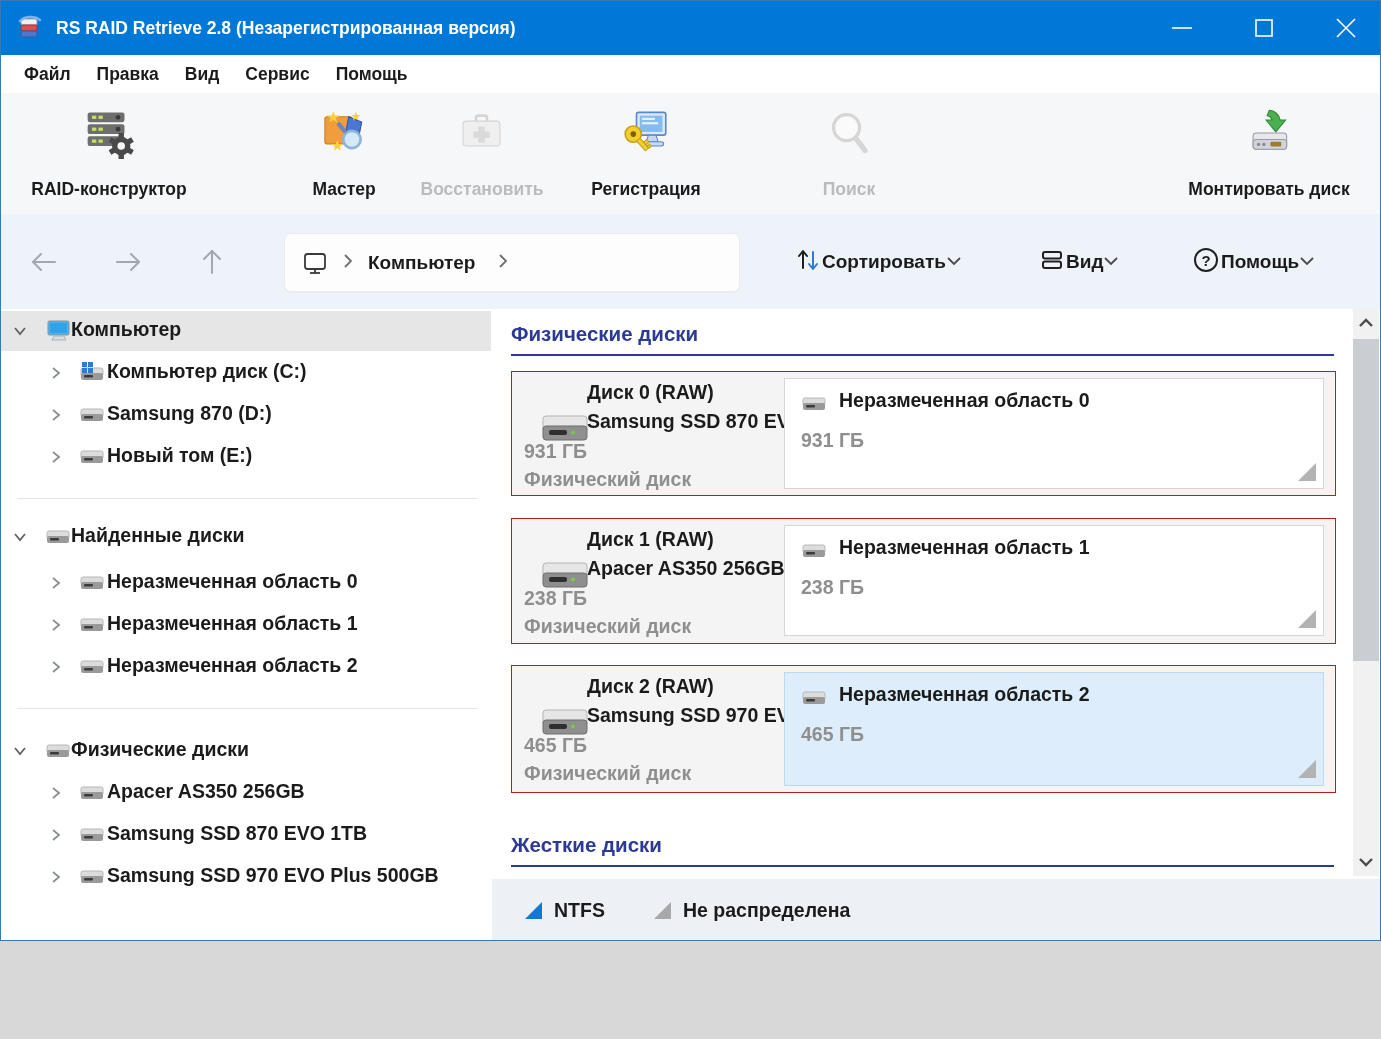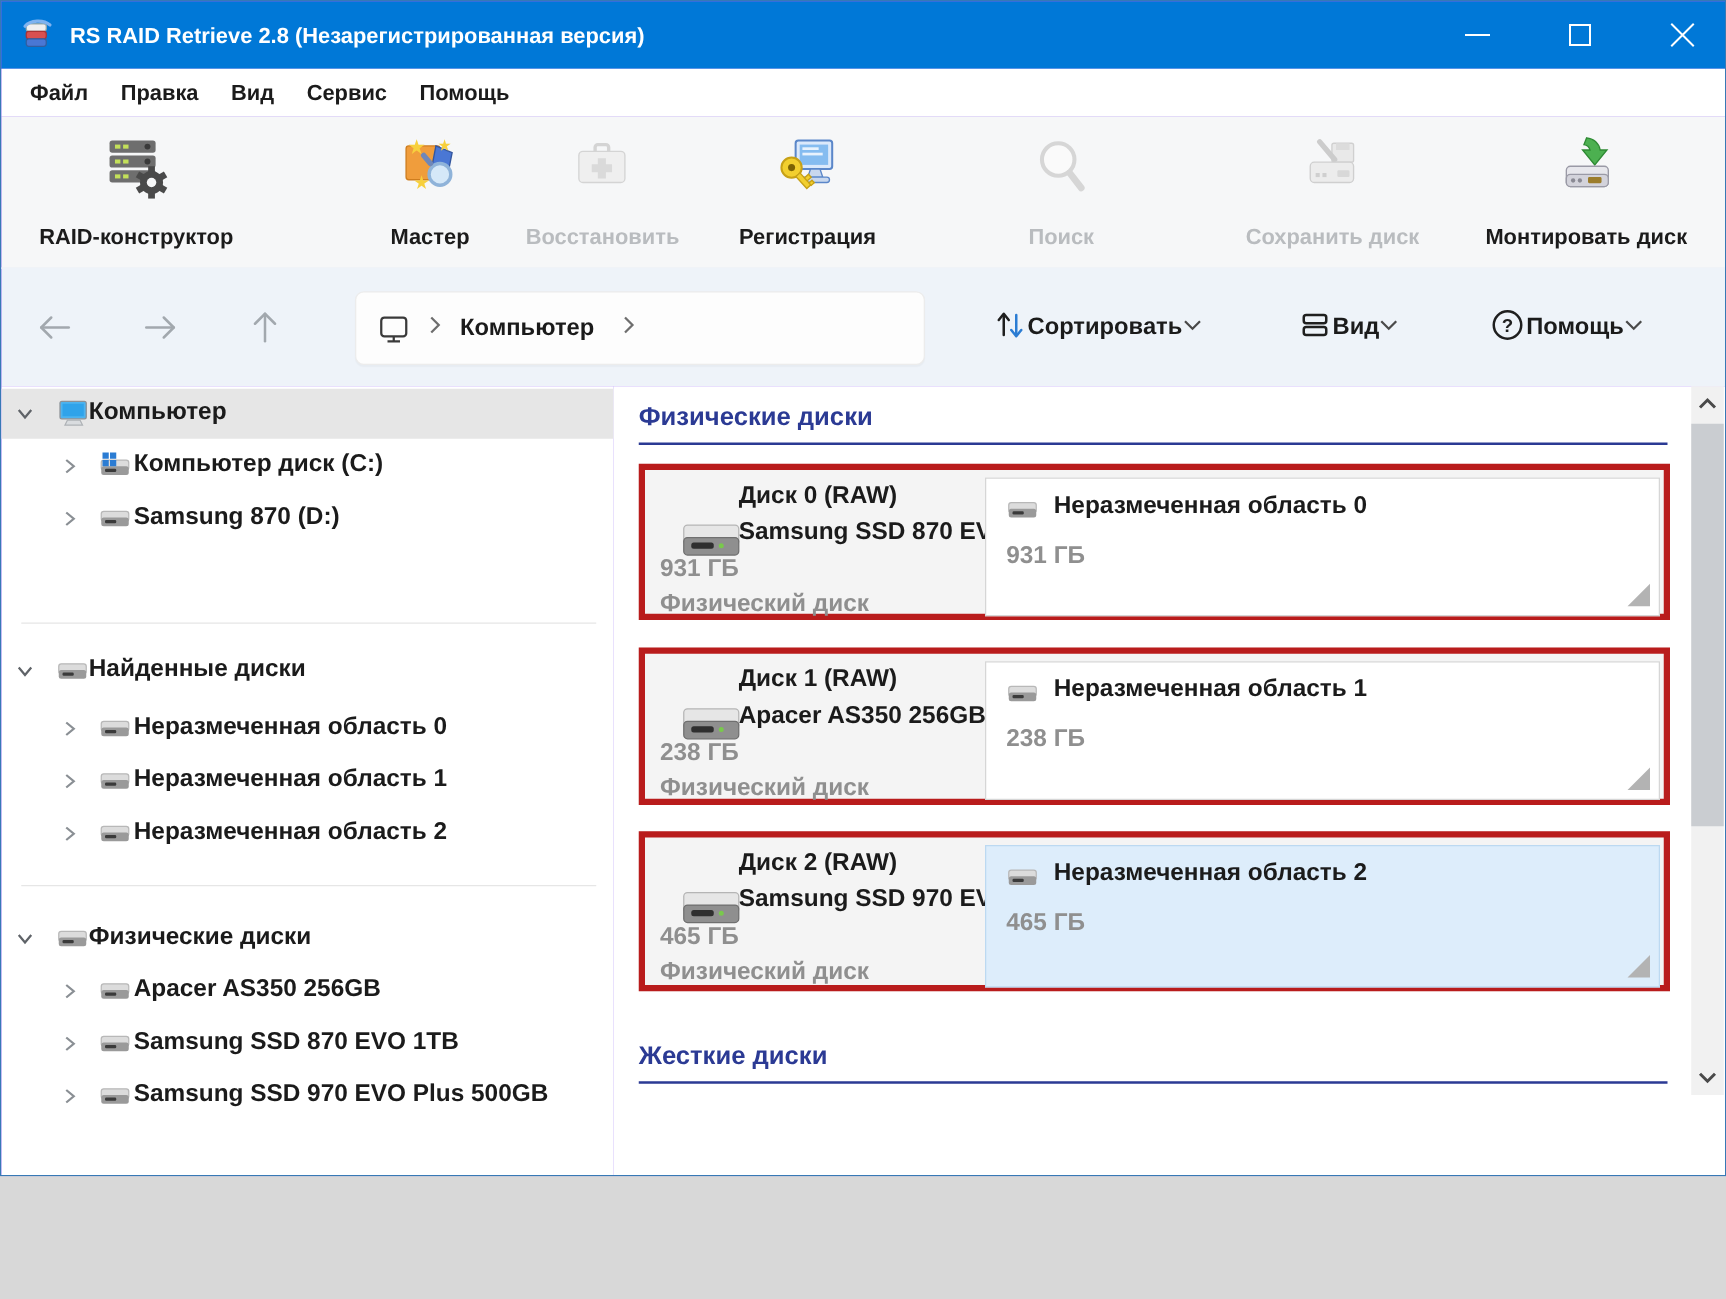--- a/index.html
+++ b/index.html
@@ -40,21 +40,21 @@
   .tree-row.selected{background:#e6e6e6;}
   .tr-chev{position:absolute;top:13px;width:14px;height:14px;}
   .tr-icon{position:absolute;top:8px;width:26px;height:24px;}
   .tr-icon svg{width:26px;height:24px;}
   .tr-label{position:absolute;top:7px;font-size:19.5px;white-space:nowrap;color:#1b1b1b;}
   .tree-divider{position:absolute;left:16px;width:460px;height:1px;background:#e6e6e6;}
   
   .main{position:absolute;left:490px;top:308px;width:891px;height:632px;background:#ffffff;}
   .section-title{position:absolute;font-size:20.5px;color:#2b3a94;white-space:nowrap;}
   .section-rule{position:absolute;height:2px;background:#2b3a94;}
-  .disk-card{position:absolute;left:20px;width:825px;background:#f4f4f4;border:5px solid #b91c1c;box-sizing:border-box;}
+  .disk-card{position:absolute;left:20px;width:825px;background:#f4f4f4;border:1px solid #b91c1c;box-sizing:border-box;}
   .dc-disk-icon{position:absolute;left:28px;top:36px;width:52px;height:40px;}
   .dc-name{position:absolute;left:75px;top:9px;font-size:19.5px;color:#1b1b1b;white-space:nowrap;}
   .dc-model{position:absolute;left:75px;top:38px;width:197px;font-size:19.5px;color:#1b1b1b;white-space:nowrap;overflow:hidden;}
   .dc-size{position:absolute;left:12px;top:68px;font-size:19.5px;color:#8f8f8f;}
   .dc-kind{position:absolute;left:12px;top:96px;font-size:19.5px;color:#8f8f8f;white-space:nowrap;}
   .dc-panel{position:absolute;left:272px;top:6px;width:540px;height:111px;background:#ffffff;border:1px solid #d6d6d6;box-sizing:border-box;cursor:pointer;}
   .dc-panel.selected{background:#ddedfb;border-color:#bcd9f1;}
   .dp-icon{position:absolute;left:16px;top:16px;width:26px;height:20px;}
   .dp-name{position:absolute;left:54px;top:10px;font-size:19.5px;color:#1b1b1b;white-space:nowrap;}
   .dp-size{position:absolute;left:16px;top:50px;font-size:19.5px;color:#8f8f8f;}
@@ -201,34 +201,20 @@
     <div class="tbi disabled" style="left:848px">
       <div class="tbi-icon">
         <svg viewBox="0 0 48 48">
           <circle cx="22" cy="19" r="12" fill="#fafafa" stroke="#d6d6d6" stroke-width="3"></circle>
           <line x1="30.5" y1="29" x2="39" y2="40" stroke="#d6d6d6" stroke-width="5" stroke-linecap="round"></line>
         </svg>
       </div>
       <div class="tbi-label">Поиск</div>
     </div>
 
-    <div class="tbi disabled" style="left:1065px">
-      <div class="tbi-icon">
-        <svg viewBox="0 0 48 48">
-          <rect x="24" y="7" width="16" height="14" rx="1.5" fill="#e9e9e9" stroke="#d0d0d0"></rect>
-          <rect x="27" y="7" width="10" height="5" fill="#dcdcdc"></rect>
-          <line x1="15" y1="6" x2="26" y2="19" stroke="#cccccc" stroke-width="4" stroke-linecap="round"></line>
-          <rect x="8" y="21" width="32" height="15" rx="3" fill="#ececec" stroke="#cfcfcf"></rect>
-          <rect x="12" y="29" width="3" height="3" fill="#cfcfcf"></rect>
-          <rect x="17" y="29" width="3" height="3" fill="#cfcfcf"></rect>
-          <rect x="28" y="27" width="9" height="5" rx="1" fill="#d8d8d8"></rect>
-        </svg>
-      </div>
-      <div class="tbi-label">Сохранить диск</div>
-    </div>
 
     <div class="tbi" style="left:1268px">
       <div class="tbi-icon">
         <svg viewBox="0 0 48 48">
           <path d="M24 3 a11 11 0 0 1 10 9 h5 l-9 11 -9 -11 h5.5 a5.5 5.5 0 0 0 -4.5 -4 z" fill="#4cb050" stroke="#2e8a33"></path>
           <rect x="9" y="24" width="31" height="15" rx="3" fill="#e7e7ec" stroke="#9a9aa6"></rect>
           <rect x="9" y="30" width="31" height="9" rx="3" fill="#d3d3db" stroke="#9a9aa6"></rect>
           <rect x="25" y="32" width="10" height="4.5" rx="1" fill="#9c7d2c"></rect>
           <circle cx="14" cy="34.5" r="1.6" fill="#8a8a94"></circle>
           <circle cx="19" cy="34.5" r="1.6" fill="#8a8a94"></circle>
@@ -380,20 +366,35 @@
       <span class="tr-icon" style="left:78px">
         <svg viewBox="0 0 26 24">
           <rect x="2" y="6" width="22" height="8" rx="2" fill="#dcdcdc" stroke="#b8b8b8"></rect>
           <rect x="2" y="11" width="22" height="7" rx="2" fill="#9a9a9a"></rect>
           <rect x="5" y="13" width="9" height="2.5" rx="1" fill="#3a3a3a"></rect>
         </svg>
       </span>
       <span class="tr-label" style="left:106px">Samsung 870 (D:)</span>
     </div>
 
+    <div class="tree-row" style="top:128px">
+      <span class="tr-chev" style="left:48px">
+        <svg width="14" height="14" viewBox="0 0 14 14" fill="none" stroke="#8a8f94" stroke-width="1.8">
+            <polyline points="4,2 10,7 4,12"></polyline>
+          </svg>
+      </span>
+      <span class="tr-icon" style="left:78px">
+        <svg viewBox="0 0 26 24">
+          <rect x="2" y="6" width="22" height="8" rx="2" fill="#dcdcdc" stroke="#b8b8b8"></rect>
+          <rect x="2" y="11" width="22" height="7" rx="2" fill="#9a9a9a"></rect>
+          <rect x="5" y="13" width="9" height="2.5" rx="1" fill="#3a3a3a"></rect>
+        </svg>
+      </span>
+      <span class="tr-label" style="left:106px">Новый том (E:)</span>
+    </div>
 
     <div class="tree-divider" style="top:189px"></div>
 
     <div class="tree-row" style="top:208px">
       <span class="tr-chev" style="left:12px">
         <svg width="14" height="14" viewBox="0 0 14 14" fill="none" stroke="#5f6368" stroke-width="1.8">
             <polyline points="2,4 7,10 12,4"></polyline>
           </svg>
       </span>
       <span class="tr-icon" style="left:44px">
@@ -603,20 +604,30 @@
         </div>
         <div class="dp-name">Неразмеченная область 2</div>
         <div class="dp-size">465 ГБ</div>
         <div class="dp-grip"></div>
       </div>
     </div>
 
     <div class="section-title" style="left:20px;top:524px">Жесткие диски</div>
     <div class="section-rule" style="left:20px;top:556px;width:823px"></div>
 
+    <div class="legend">
+      <div class="legend-item" style="left:33px">
+        <span class="legend-tri" style="border-bottom-color: rgb(16, 121, 216);"></span>
+        <span class="legend-label">NTFS</span>
+      </div>
+      <div class="legend-item" style="left:162px">
+        <span class="legend-tri" style="border-bottom-color: rgb(168, 168, 168);"></span>
+        <span class="legend-label">Не распределена</span>
+      </div>
+    </div>
 
     <div class="scrollbar">
       <div class="sb-btn" style="top:0">
         <svg width="16" height="12" viewBox="0 0 16 12" fill="none" stroke="#4a4a4a" stroke-width="2.4">
             <polyline points="2,9 8,3 14,9"></polyline>
           </svg>
       </div>
       <div class="sb-thumb"></div>
       <div class="sb-btn" style="top:539px">
         <svg width="16" height="12" viewBox="0 0 16 12" fill="none" stroke="#4a4a4a" stroke-width="2.4">

